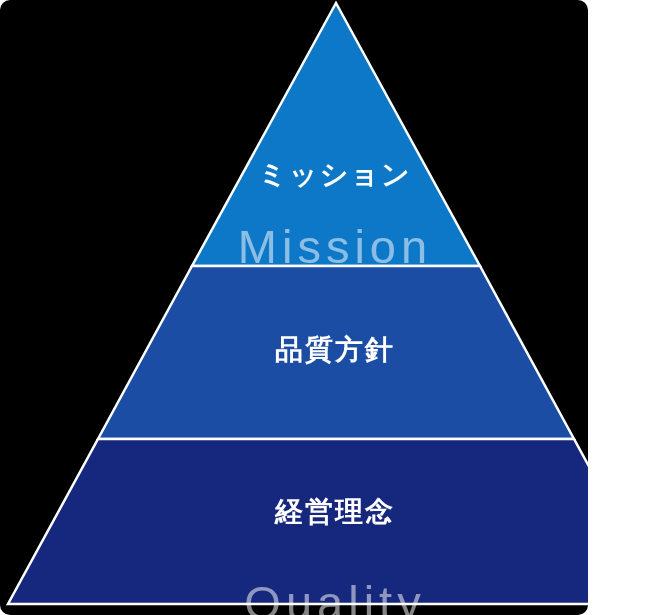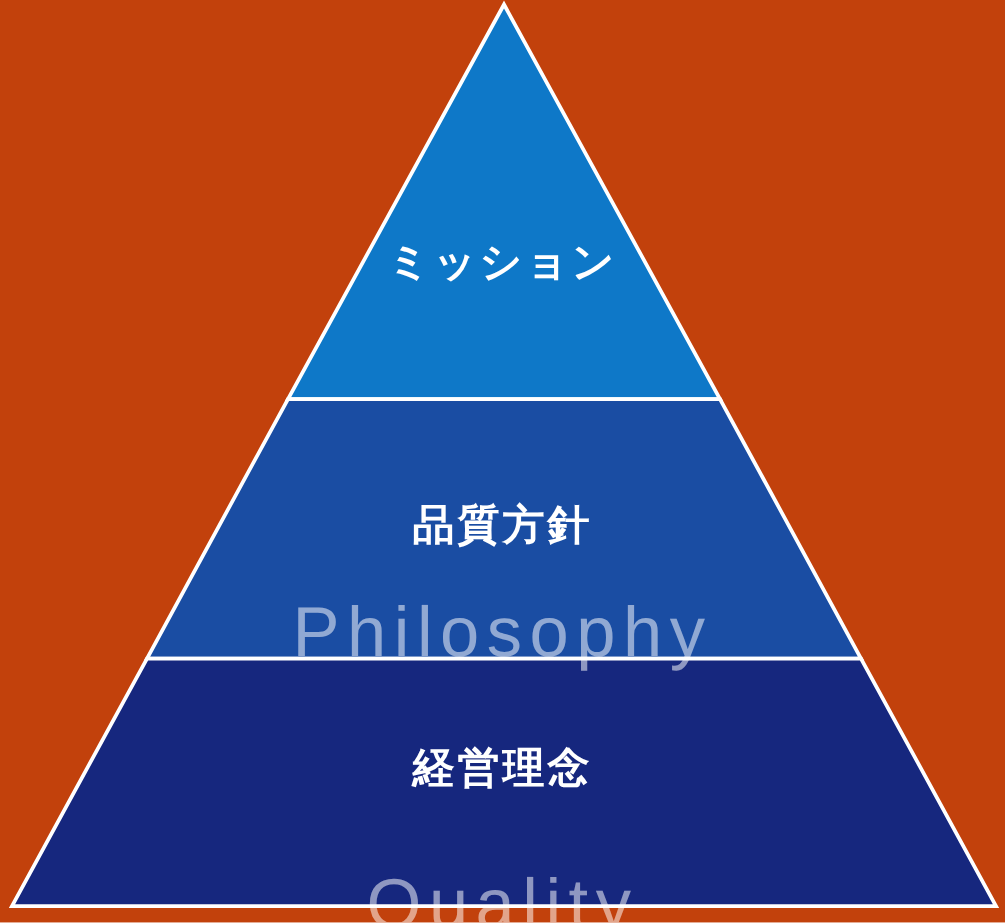--- a/index.html
+++ b/index.html
@@ -3,24 +3,25 @@
 <meta charset="utf-8">
 <style>
   html, body {
     margin: 0;
     padding: 0;
     background: #ffffff;
     font-family: "Liberation Sans", "DejaVu Sans", sans-serif;
   }
   .stage {
     position: relative;
-    width: 670px;
+    width: 588px;
     height: 615px;
     overflow: hidden;
-    background: #c2410c;
+    background: #000000;
+    border-radius: 10px;
   }
   .pyramid-svg {
     position: absolute;
     left: 0;
     top: 0;
     display: block;
   }
   .label {
     position: absolute;
     left: 0;
@@ -56,22 +57,22 @@
 <div class="stage">
 
   <svg class="pyramid-svg" width="670" height="615" viewBox="0 0 670 615">
     <polygon points="336,3 480,266 192,266" stroke-width="2.5" stroke-linejoin="miter" stroke="#ffffff" fill="#0e78c8"></polygon>
     <polygon points="192,266 480,266 574,439 98,439" stroke-width="2.5" stroke-linejoin="miter" stroke="#ffffff" fill="#1a4da3"></polygon>
     <polygon points="98,439 574,439 664,604 8,604" stroke-width="2.5" stroke-linejoin="miter" stroke="#ffffff" fill="#16277e"></polygon>
   </svg>
 
   <div class="label label-jp jp-1">ミッション</div>
 
+  <div class="label label-en en-1">Mission</div>
 
   <div class="label label-jp jp-2">品質方針</div>
 
-  <div class="label label-en en-2">Philosophy</div>
 
   <div class="label label-jp jp-3">経営理念</div>
 
   <div class="label label-en en-3">Quality</div>
 
 </div>
 
 </body></html>

